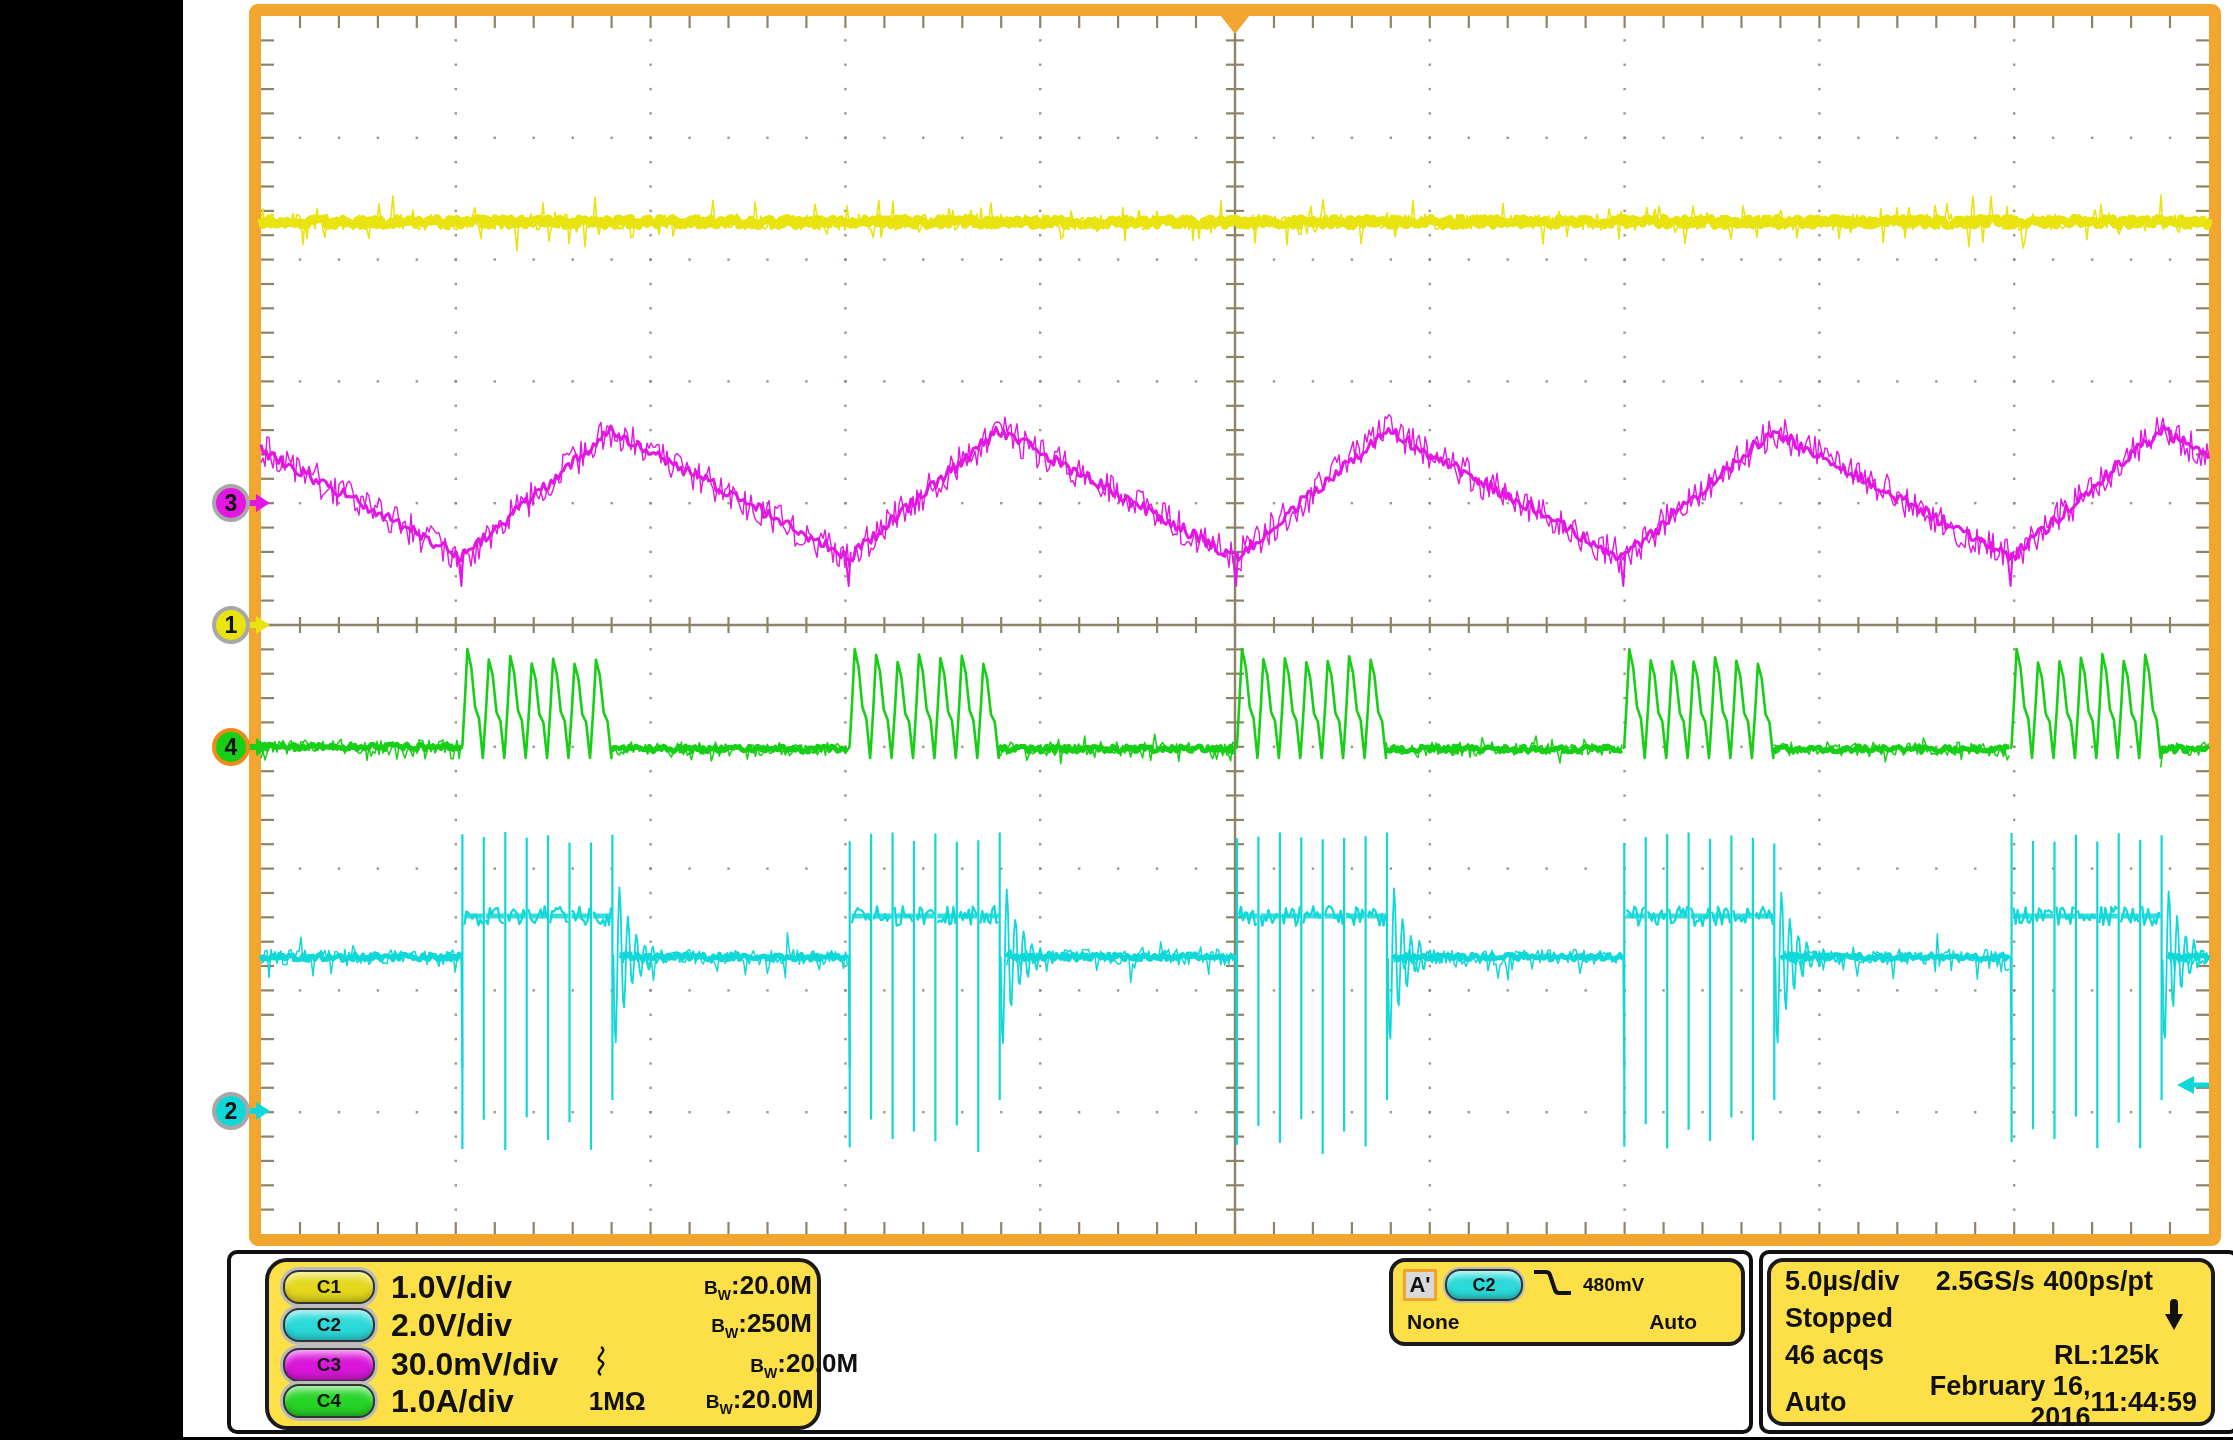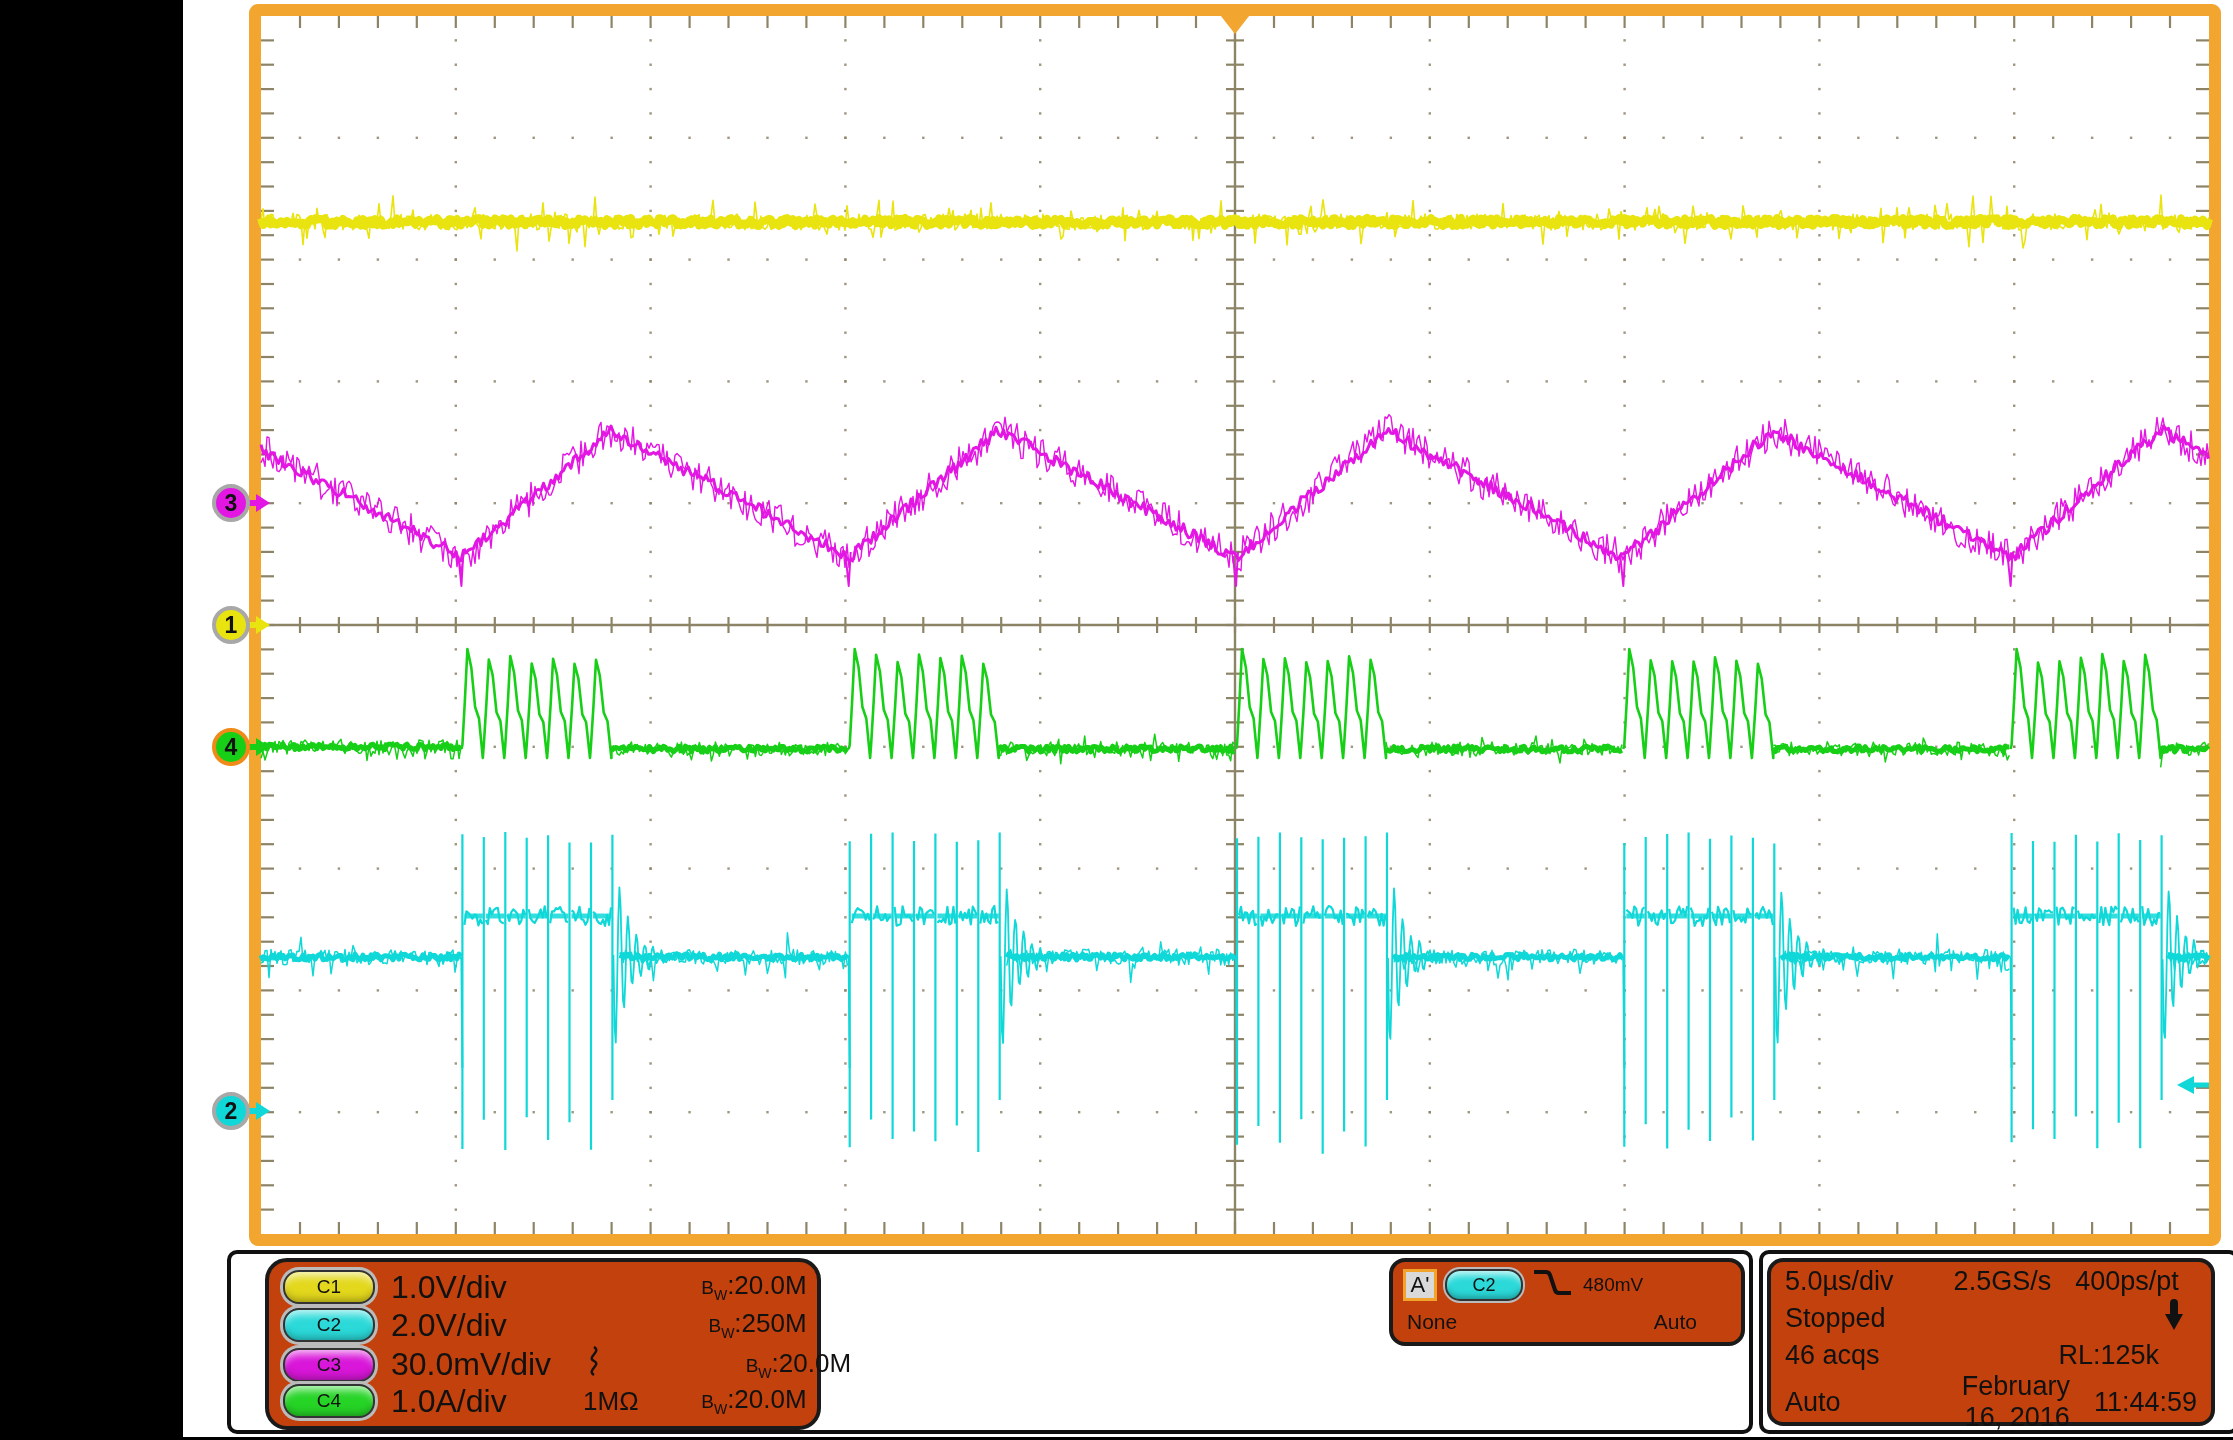--- a/index.html
+++ b/index.html
@@ -1,22 +1,22 @@
 <!DOCTYPE html>
 <html><head>
 <meta charset="utf-8">
 <style>
   html,body{margin:0;padding:0;background:#000;}
   .stage{position:relative;width:2233px;height:1440px;background:#000;overflow:hidden;
          font-family:"Liberation Sans",sans-serif;-webkit-font-smoothing:antialiased;}
   svg.layer{position:absolute;left:0;top:0;}
   
   .strip{position:absolute;background:#fff;border:4px solid #101010;border-radius:10px;box-sizing:border-box;}
-  .panel{position:absolute;background:#c2410c;border:4px solid #1a1a1a;box-sizing:border-box;
-         color:#111;font-weight:normal;}
+  .panel{position:absolute;background:#fde047;border:4px solid #1a1a1a;box-sizing:border-box;
+         color:#111;font-weight:bold;}
   .chpanel{left:265px;top:1258px;width:556px;height:172px;border-radius:22px;
            display:flex;flex-direction:column;justify-content:space-around;padding:6px 20px 6px 14px;}
   .chrow{display:grid;grid-template-columns:108px 1fr 64px 78px 158px;align-items:center;height:38px;}
   .pill{width:88px;height:30px;border-radius:16px;border:2px solid #333;
         box-shadow:0 0 0 3px #bbb, inset 0 10px 8px -6px rgba(255,255,255,.75), inset 0 -8px 8px -6px rgba(0,0,0,.35);
         display:flex;align-items:center;justify-content:center;font-size:19px;color:#111;}
   .pill.c1{background:#e3d81c;} .pill.c2{background:#2bd9d9;} .pill.c3{background:#d916d9;} .pill.c4{background:#26d426;}
   .scale{font-size:32px;}
   .cellc,.celli{font-size:26px;text-align:right;padding-right:10px;}
   .bw{font-size:26px;text-align:right;white-space:nowrap;}
@@ -26,21 +26,21 @@
   .trigrow1{display:flex;align-items:center;gap:8px;}
   .abox{width:34px;height:32px;background:#d9d9d9;border:3px solid #f2a32b;box-sizing:border-box;
         display:flex;align-items:center;justify-content:center;font-size:22px;color:#111;}
   .tpill{width:74px;height:28px;border-radius:15px;background:#2bd9d9;border:2px solid #333;
          box-shadow:0 0 0 2px #bbb, inset 0 9px 7px -5px rgba(255,255,255,.75), inset 0 -7px 7px -5px rgba(0,0,0,.35);
          display:flex;align-items:center;justify-content:center;font-size:18px;color:#111;}
   .lvl{font-size:19px;}
   .trigrow2{display:flex;justify-content:space-between;font-size:21px;padding:0 34px 2px 4px;}
   .tbpanel{left:1767px;top:1258px;width:448px;height:168px;border-radius:16px;padding:4px 14px;
            display:flex;flex-direction:column;justify-content:space-around;font-size:27px;}
-  .tbrow{display:flex;align-items:center;gap:24px;}
+  .tbrow{display:flex;align-items:center;}
   .gap36{margin-left:36px;} .resv{margin-left:auto;margin-right:44px;}
   .stoppedicon{margin-left:auto;margin-right:10px;}
   .rl{margin-left:auto;margin-right:38px;}
   .date{margin-left:62px;text-align:right;} .clock{margin-left:auto;margin-right:0;}
 </style>
 </head>
 <body>
 
 <div class="stage">
 

